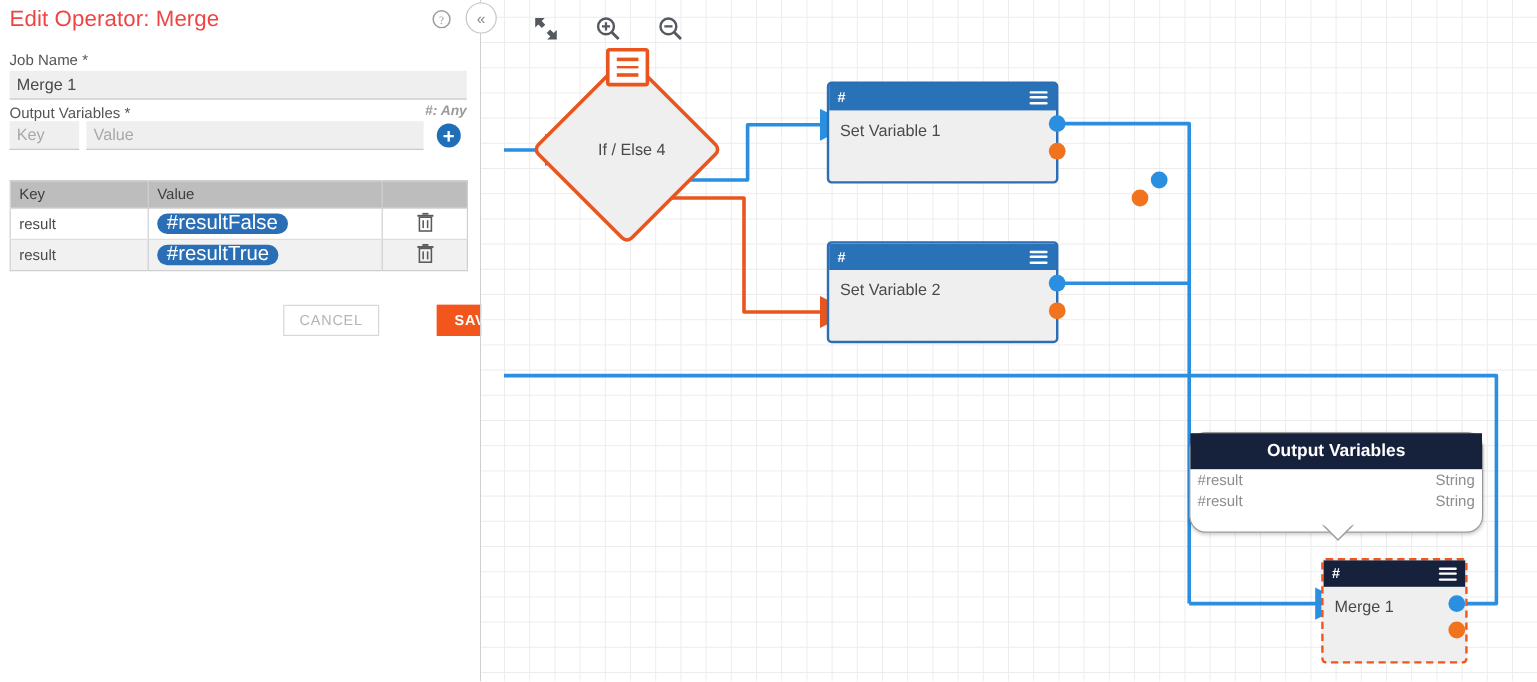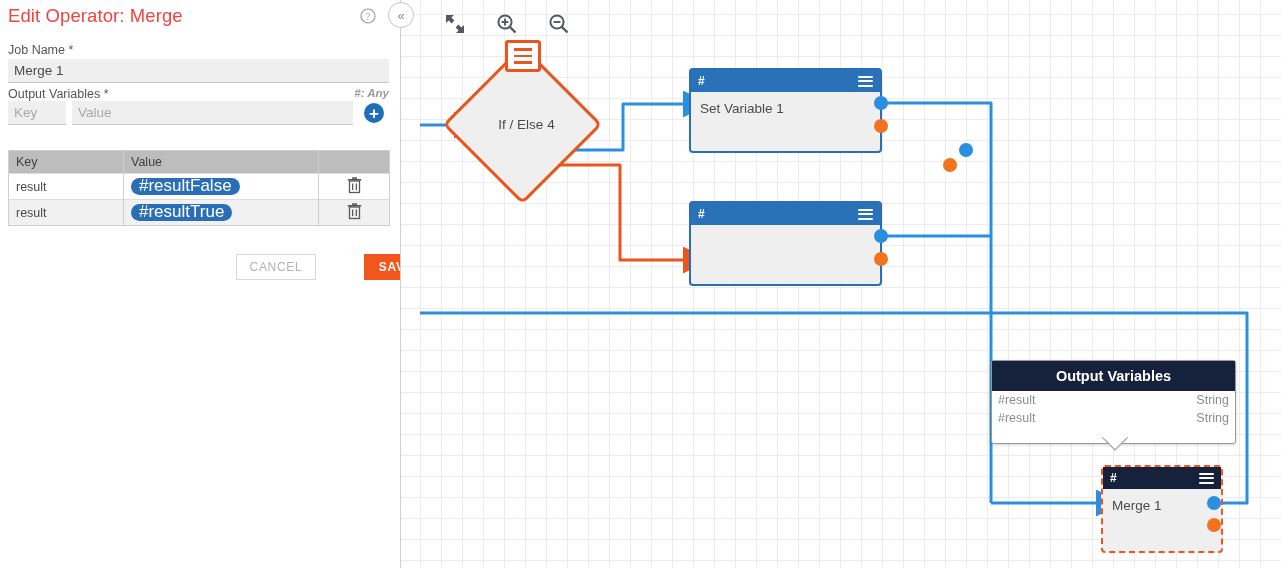--- a/index.html
+++ b/index.html
@@ -149,21 +149,21 @@
   .dia-badge{
     position:absolute;left:39px;top:-28px;width:36px;height:32px;
     border:3px solid #ea551e;border-radius:3px;background:#fff;box-sizing:border-box;
     display:flex;flex-direction:column;align-items:center;justify-content:center;z-index:11;
   }
   .dia-badge i{display:block;width:18px;height:2.5px;background:#ea551e;margin:2px 0;}
 
   
   #tooltip{
     position:absolute;left:590px;top:360px;width:243px;z-index:20;
-    background:#fff;border:1px solid #9a9a9a;border-radius:3px;
+    background:#fff;border:1px solid #9a9a9a;border-radius:14px;
     box-shadow:0 1px 3px rgba(0,0,0,.18);
   }
   #tooltip .tt-head{
     background:#16213b;color:#fff;text-align:center;font-weight:bold;
     font-size:14.5px;padding:7px 0;
   }
   #tooltip .tt-row{
     display:flex;justify-content:space-between;align-items:flex-start;
     padding:2px 6px;font-size:12.5px;color:#8d8d8d;
   }
@@ -336,20 +336,21 @@
 
     <div class="node" id="node-sv2" style="left:288px;top:201px;width:193px;height:85px;">
       <div class="node-head">
         <span>#</span>
         <span class="hamburger">
             <i></i>
             <i></i>
             <i></i>
           </span>
       </div>
+      <div class="node-body">Set Variable 2</div>
     </div>
     <div class="port port-blue" style="left:473px;top:229px;"></div>
     <div class="port port-orange" style="left:473px;top:252px;"></div>
 
     <div id="tooltip">
       <div class="tt-head">Output Variables</div>
       <div class="tt-row">
         <span>#result</span>
         <span>String</span>
       </div>

